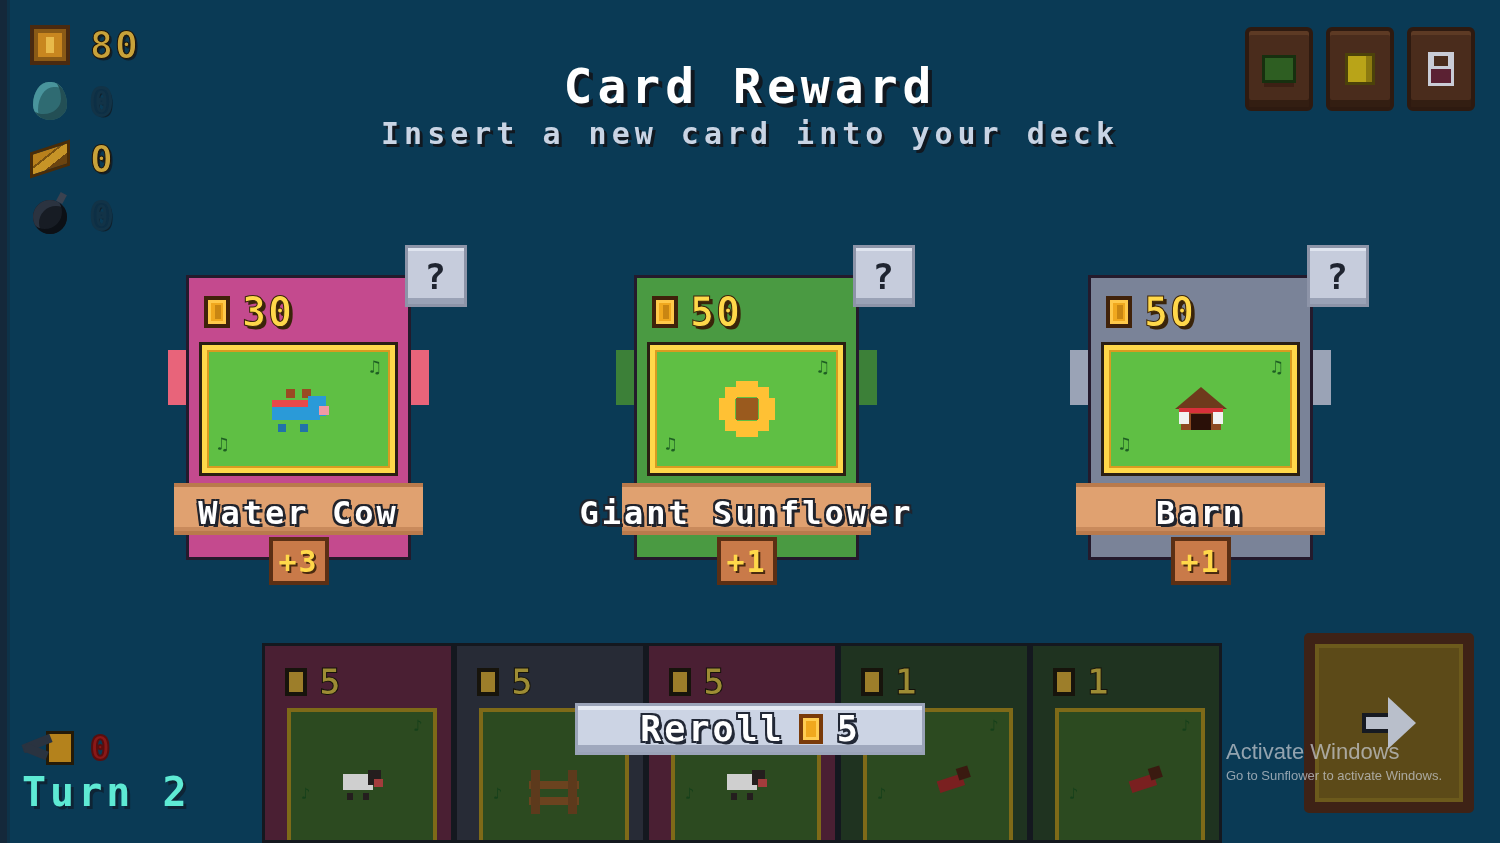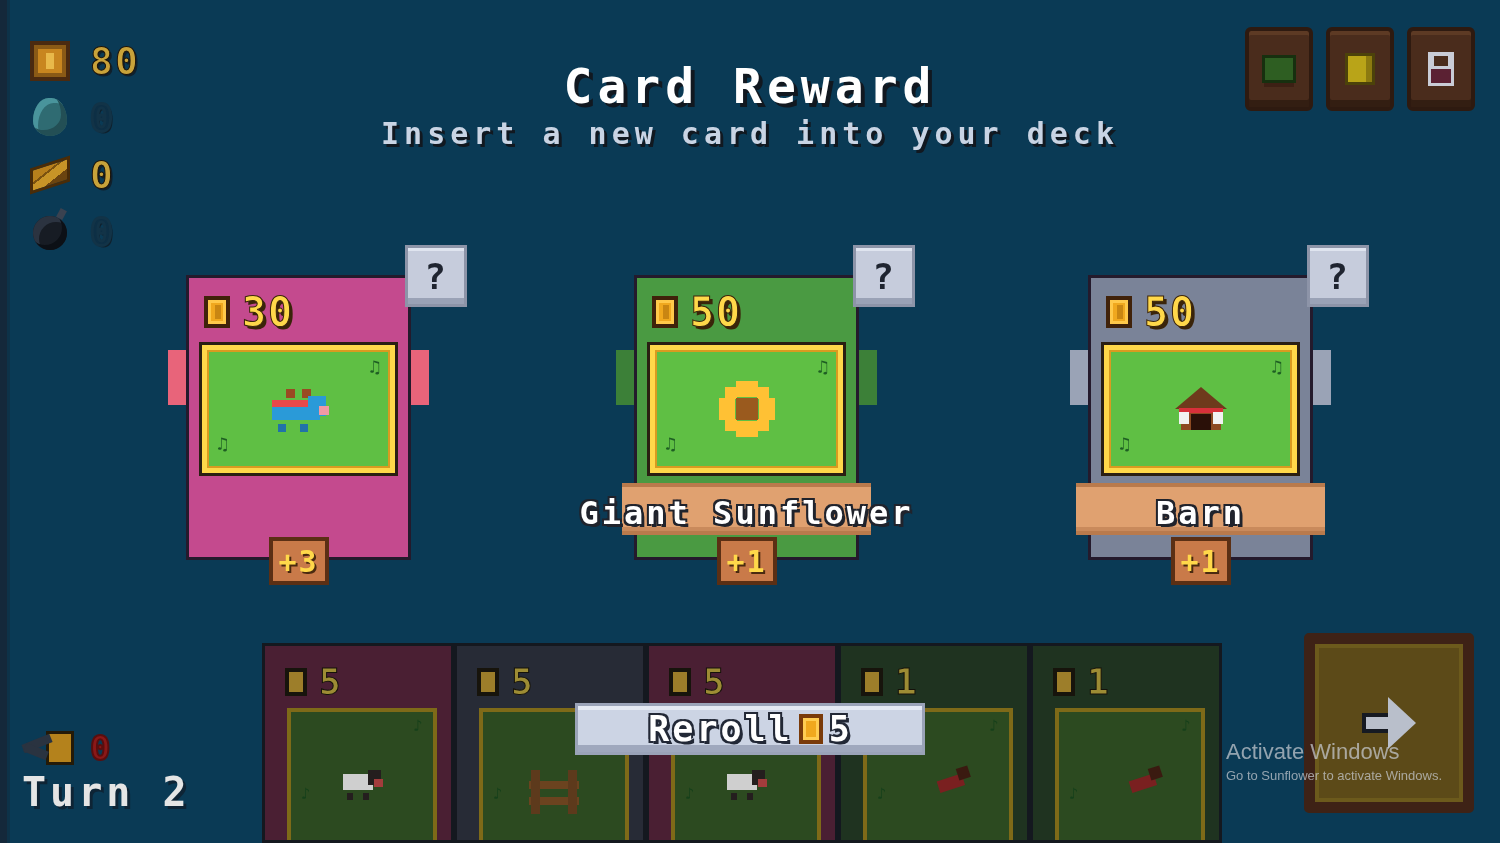--- a/index.html
+++ b/index.html
@@ -27,21 +27,21 @@
   }
 
   
   .px{
     font-family:"DejaVu Sans Mono", monospace;
     letter-spacing:2px;
     font-weight:bold;
   }
 
   
-  #hud{ position:absolute; left:30px; top:32px; }
+  #hud{ position:absolute; left:30px; top:16px; }
   .hud-row{
     display:flex; align-items:center; height:57px;
   }
   .hud-ico{
     width:40px; height:40px; margin-right:20px;
     position:relative; flex:none;
   }
   .ico-coin{
     background:#c8861f;
     border:4px solid #4a2a10;
@@ -282,21 +282,21 @@
   .sp-crop .a{ position:absolute;left:0;top:6px;width:26px;height:12px;background:#7a2020; }
   .sp-crop .b{ position:absolute;right:0;top:0;width:12px;height:12px;background:#3a1a10; }
 
   
   #reroll{
     position:absolute; left:575px; top:703px;
     width:350px; height:52px;
     background:#ccd4e4;
     border:3px solid #9aa3b8;
     box-shadow:inset 0 -7px 0 #9fa8bd, inset 0 4px 0 #e4e9f3;
-    display:flex; align-items:center; justify-content:center; gap:6px;
+    display:flex; align-items:center; justify-content:center; gap:14px;
   }
   #reroll .lbl{
     font-size:35px; font-weight:bold; color:#ffffff; letter-spacing:3px;
     text-shadow:3px 3px 0 #222836, -2px -2px 0 #222836, 2px -2px 0 #222836, -2px 2px 0 #222836;
   }
   #reroll .rcoin{
     width:24px;height:30px;background:#f0a81e;border:4px solid #7a3b0a;
     box-shadow:inset 0 0 0 3px #ffcd52;
   }
   #reroll .rval{
@@ -308,21 +308,21 @@
   #turnbox{ position:absolute; left:22px; bottom:28px; }
   #turnbox .row{ display:flex; align-items:center; gap:16px; margin-bottom:4px; }
   .tool-ico{
     width:52px;height:34px;position:relative;
   }
   .tool-ico .sq{ position:absolute; right:0; top:0; width:28px;height:34px;background:#b4821c; border:3px solid #241a08; }
   .tool-ico .wr{ position:absolute; left:0; top:8px; width:30px;height:9px;background:#2a3340; transform:rotate(-22deg); }
   .tool-ico .wr2{ position:absolute; left:2px; top:16px; width:24px;height:9px;background:#2a3340; transform:rotate(22deg); }
   .turn-val{ font-size:34px;font-weight:bold;color:#8a1818; -webkit-text-stroke:2px #5a0e0e; line-height:1; }
   #turntxt{
-    font-size:40px; font-weight:bold; color:#e5e5e5;
+    font-size:40px; font-weight:bold; color:#5eead4;
     letter-spacing:4px;
     text-shadow:3px 3px 0 #0e2435;
   }
 
   
   #endturn{
     position:absolute; right:26px; bottom:30px;
     width:170px; height:180px;
     background:#5c4a18;
     border:11px solid #3e2216;
@@ -416,20 +416,23 @@
         <div class="e1"></div>
           <div class="e2"></div>
         <div class="b"></div>
           <div class="h"></div>
           <div class="sn"></div>
         <div class="l1"></div>
           <div class="l2"></div>
       </div>
     </div>
 
+    <div class="namebar">
+      <div class="txt px">Water Cow</div>
+    </div>
     <div class="plus px">+3</div>
     <div class="qmark px">?</div>
   </div>
 
   <div class="card" style="left:634px; top:275px;">
     <div class="ear l" style="background:#3c8038"></div>
     <div class="ear r" style="background:#3c8038"></div>
     <div class="body" style="background:#4a9a42"></div>
 
     <div class="cost">

